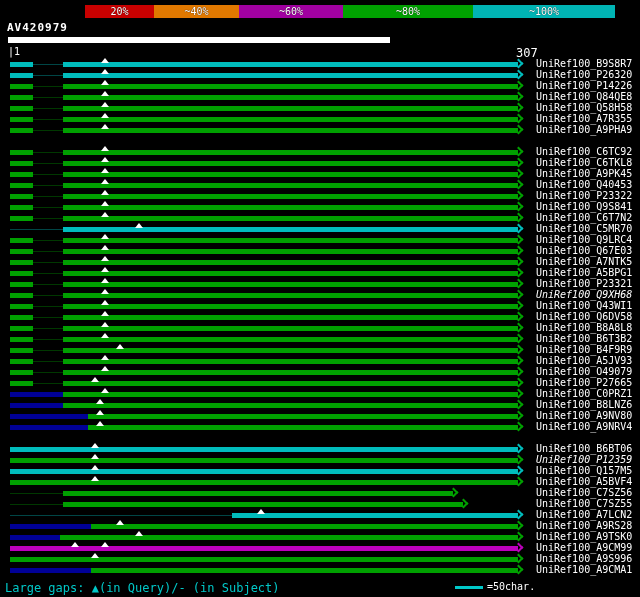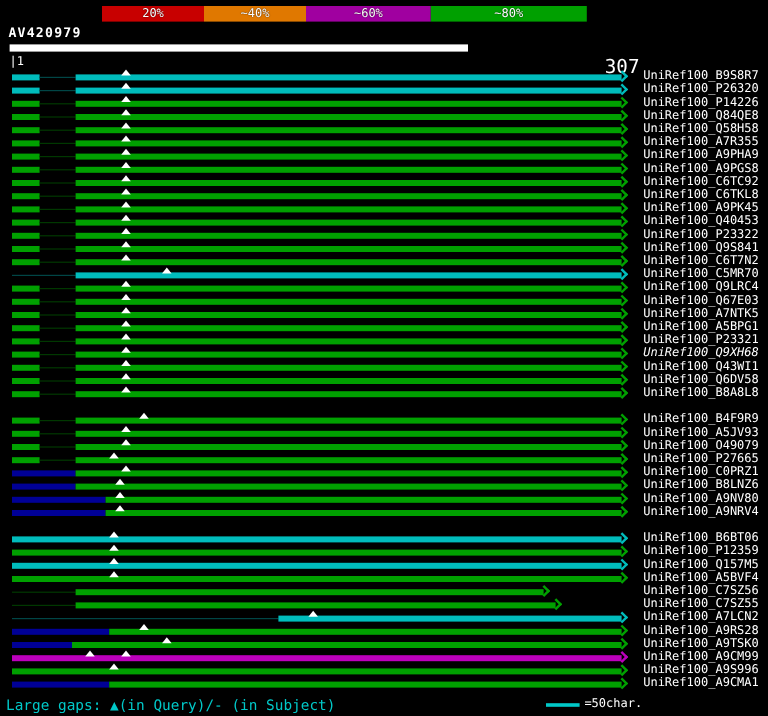--- a/index.html
+++ b/index.html
@@ -5,45 +5,46 @@
   *{box-sizing:border-box;margin:0;padding:0}
   html,body{background:#000}
   #screen{position:relative;width:640px;height:597px;background:#000;overflow:hidden;
           font-family:"DejaVu Sans Mono","Liberation Mono",monospace}
   #colorkey{position:absolute;left:85px;top:5px;height:13px;display:flex}
   .keyseg{height:13px;display:flex;align-items:center;justify-content:center;
           font-size:10px;color:#fff;text-shadow:0 0 1px #000}
   #title{position:absolute;left:7px;top:21px;color:#fff;font-size:11px;font-weight:bold;letter-spacing:1px}
   #querybar{position:absolute;left:8px;top:37px;height:6px;background:#fff}
   #scale-start{position:absolute;left:8px;top:46px;color:#fff;font-size:10px}
-  #scale-end{position:absolute;left:504px;top:46px;color:#fff;font-size:16px}
+  #scale-end{position:absolute;left:516px;top:46px;color:#fff;font-size:12px}
   #plot{position:absolute;left:0;top:0;width:640px;height:597px}
   .arow{position:absolute;left:0;width:640px;height:11px}
   .seg{position:absolute;top:3px;height:5px}
   .seg.thin{top:5px;height:1px}
   .tri{position:absolute;top:-1px;width:0;height:0;
        border-left:4px solid transparent;border-right:4px solid transparent;
        border-bottom:5px solid #fff}
   .arrow{position:absolute;top:1px;width:7px;height:7px;
          border-top:2px solid #0f0;border-right:2px solid #0f0;
          transform:rotate(45deg);transform-origin:center}
   .rlabel{position:absolute;left:536px;top:-1px;color:#fff;font-size:10px;white-space:nowrap}
   #legend-left{position:absolute;left:5px;top:581px;color:#00c8c8;font-size:12px}
   #legend-line{position:absolute;left:455px;top:586px;width:28px;height:3px;background:#00c8c8}
   #legend-right{position:absolute;left:487px;top:581px;color:#fff;font-size:10px}
 </style>
 </head>
 <body>
 
 <div id="screen">
   <div id="colorkey">
-      <div class="keyseg" style="width: 85px; background: rgb(200, 0, 0);">20%</div>
+      <div class="keyseg" style="width: 69px; background: rgb(200, 0, 0);">20%</div>
       <div class="keyseg" style="width: 85px; background: rgb(224, 120, 0);">~40%</div>
       <div class="keyseg" style="width: 104px; background: rgb(160, 0, 160);">~60%</div>
       <div class="keyseg" style="width: 130px; background: rgb(0, 160, 0);">~80%</div>
+      <div class="keyseg" style="width: 142px; background: rgb(0, 180, 180);">~100%</div>
     </div>
   <div id="title">AV420979</div>
   <div id="querybar" style="width: 382px;"></div>
   <div id="scale-start">|1</div>
   <div id="scale-end">307</div>
   <div id="plot">
       <div class="arow" style="top: 59px;">
         <div class="seg" style="left: 10px; width: 23.2418px; background: rgb(0, 188, 188);"></div>
         <div class="seg thin" style="left: 33.2418px; width: 29.8824px; background: rgb(0, 70, 70);"></div>
         <div class="seg" style="left: 63.1242px; width: 454.876px; background: rgb(0, 188, 188);"></div>
@@ -92,28 +93,20 @@
         <span class="rlabel">UniRef100_A7R355</span>
       </div>
       <div class="arow" style="top: 125px;">
         <div class="seg" style="left: 10px; width: 23.2418px; background: rgb(0, 160, 0);"></div>
         <div class="seg thin" style="left: 33.2418px; width: 29.8824px; background: rgb(0, 56, 0);"></div>
         <div class="seg" style="left: 63.1242px; width: 454.876px; background: rgb(0, 160, 0);"></div>
         <div class="tri" style="left: 100.627px;"></div>
         <div class="arrow" style="left: 515px; border-top-color: rgb(0, 160, 0); border-right-color: rgb(0, 160, 0);"></div>
         <span class="rlabel">UniRef100_A9PHA9</span>
       </div>
-      <div class="arow" style="top: 136px;">
-        <div class="seg" style="left: 10px; width: 23.2418px; background: rgb(0, 160, 0);"></div>
-        <div class="seg thin" style="left: 33.2418px; width: 29.8824px; background: rgb(0, 56, 0);"></div>
-        <div class="seg" style="left: 63.1242px; width: 454.876px; background: rgb(0, 160, 0);"></div>
-        <div class="tri" style="left: 100.627px;"></div>
-        <div class="arrow" style="left: 515px; border-top-color: rgb(0, 160, 0); border-right-color: rgb(0, 160, 0);"></div>
-        <span class="rlabel">UniRef100_A9PGS8</span>
-      </div>
       <div class="arow" style="top: 147px;">
         <div class="seg" style="left: 10px; width: 23.2418px; background: rgb(0, 160, 0);"></div>
         <div class="seg thin" style="left: 33.2418px; width: 29.8824px; background: rgb(0, 56, 0);"></div>
         <div class="seg" style="left: 63.1242px; width: 454.876px; background: rgb(0, 160, 0);"></div>
         <div class="tri" style="left: 100.627px;"></div>
         <div class="arrow" style="left: 515px; border-top-color: rgb(0, 160, 0); border-right-color: rgb(0, 160, 0);"></div>
         <span class="rlabel">UniRef100_C6TC92</span>
       </div>
       <div class="arow" style="top: 158px;">
         <div class="seg" style="left: 10px; width: 23.2418px; background: rgb(0, 160, 0);"></div>
@@ -235,20 +228,28 @@
         <span class="rlabel">UniRef100_Q6DV58</span>
       </div>
       <div class="arow" style="top: 323px;">
         <div class="seg" style="left: 10px; width: 23.2418px; background: rgb(0, 160, 0);"></div>
         <div class="seg thin" style="left: 33.2418px; width: 29.8824px; background: rgb(0, 56, 0);"></div>
         <div class="seg" style="left: 63.1242px; width: 454.876px; background: rgb(0, 160, 0);"></div>
         <div class="tri" style="left: 100.627px;"></div>
         <div class="arrow" style="left: 515px; border-top-color: rgb(0, 160, 0); border-right-color: rgb(0, 160, 0);"></div>
         <span class="rlabel">UniRef100_B8A8L8</span>
       </div>
+      <div class="arow" style="top: 334px;">
+        <div class="seg" style="left: 10px; width: 23.2418px; background: rgb(0, 160, 0);"></div>
+        <div class="seg thin" style="left: 33.2418px; width: 29.8824px; background: rgb(0, 56, 0);"></div>
+        <div class="seg" style="left: 63.1242px; width: 454.876px; background: rgb(0, 160, 0);"></div>
+        <div class="tri" style="left: 100.627px;"></div>
+        <div class="arrow" style="left: 515px; border-top-color: rgb(0, 160, 0); border-right-color: rgb(0, 160, 0);"></div>
+        <span class="rlabel">UniRef100_B6T3B2</span>
+      </div>
       <div class="arow" style="top: 345px;">
         <div class="seg" style="left: 10px; width: 23.2418px; background: rgb(0, 160, 0);"></div>
         <div class="seg thin" style="left: 33.2418px; width: 29.8824px; background: rgb(0, 56, 0);"></div>
         <div class="seg" style="left: 63.1242px; width: 454.876px; background: rgb(0, 160, 0);"></div>
         <div class="tri" style="left: 115.569px;"></div>
         <div class="arrow" style="left: 515px; border-top-color: rgb(0, 160, 0); border-right-color: rgb(0, 160, 0);"></div>
         <span class="rlabel">UniRef100_B4F9R9</span>
       </div>
       <div class="arow" style="top: 356px;">
         <div class="seg" style="left: 10px; width: 23.2418px; background: rgb(0, 160, 0);"></div>
@@ -301,21 +302,21 @@
         <div class="tri" style="left: 95.6471px;"></div>
         <div class="arrow" style="left: 515px; border-top-color: rgb(0, 160, 0); border-right-color: rgb(0, 160, 0);"></div>
         <span class="rlabel">UniRef100_A9NRV4</span>
       </div>
       <div class="arow" style="top: 444px;">
         <div class="seg" style="left: 10px; width: 508px; background: rgb(0, 188, 188);"></div>
         <div class="tri" style="left: 90.6667px;"></div>
         <div class="arrow" style="left: 515px; border-top-color: rgb(0, 188, 188); border-right-color: rgb(0, 188, 188);"></div>
         <span class="rlabel">UniRef100_B6BT06</span>
       </div>
-      <div class="arow" style="top: 455px;">
+      <div class="arow" style="top: 455px; font-style: italic;">
         <div class="seg" style="left: 10px; width: 508px; background: rgb(0, 160, 0);"></div>
         <div class="tri" style="left: 90.6667px;"></div>
         <div class="arrow" style="left: 515px; border-top-color: rgb(0, 160, 0); border-right-color: rgb(0, 160, 0);"></div>
         <span class="rlabel">UniRef100_P12359</span>
       </div>
       <div class="arow" style="top: 466px;">
         <div class="seg" style="left: 10px; width: 508px; background: rgb(0, 188, 188);"></div>
         <div class="tri" style="left: 90.6667px;"></div>
         <div class="arrow" style="left: 515px; border-top-color: rgb(0, 188, 188); border-right-color: rgb(0, 188, 188);"></div>
         <span class="rlabel">UniRef100_Q157M5</span>

